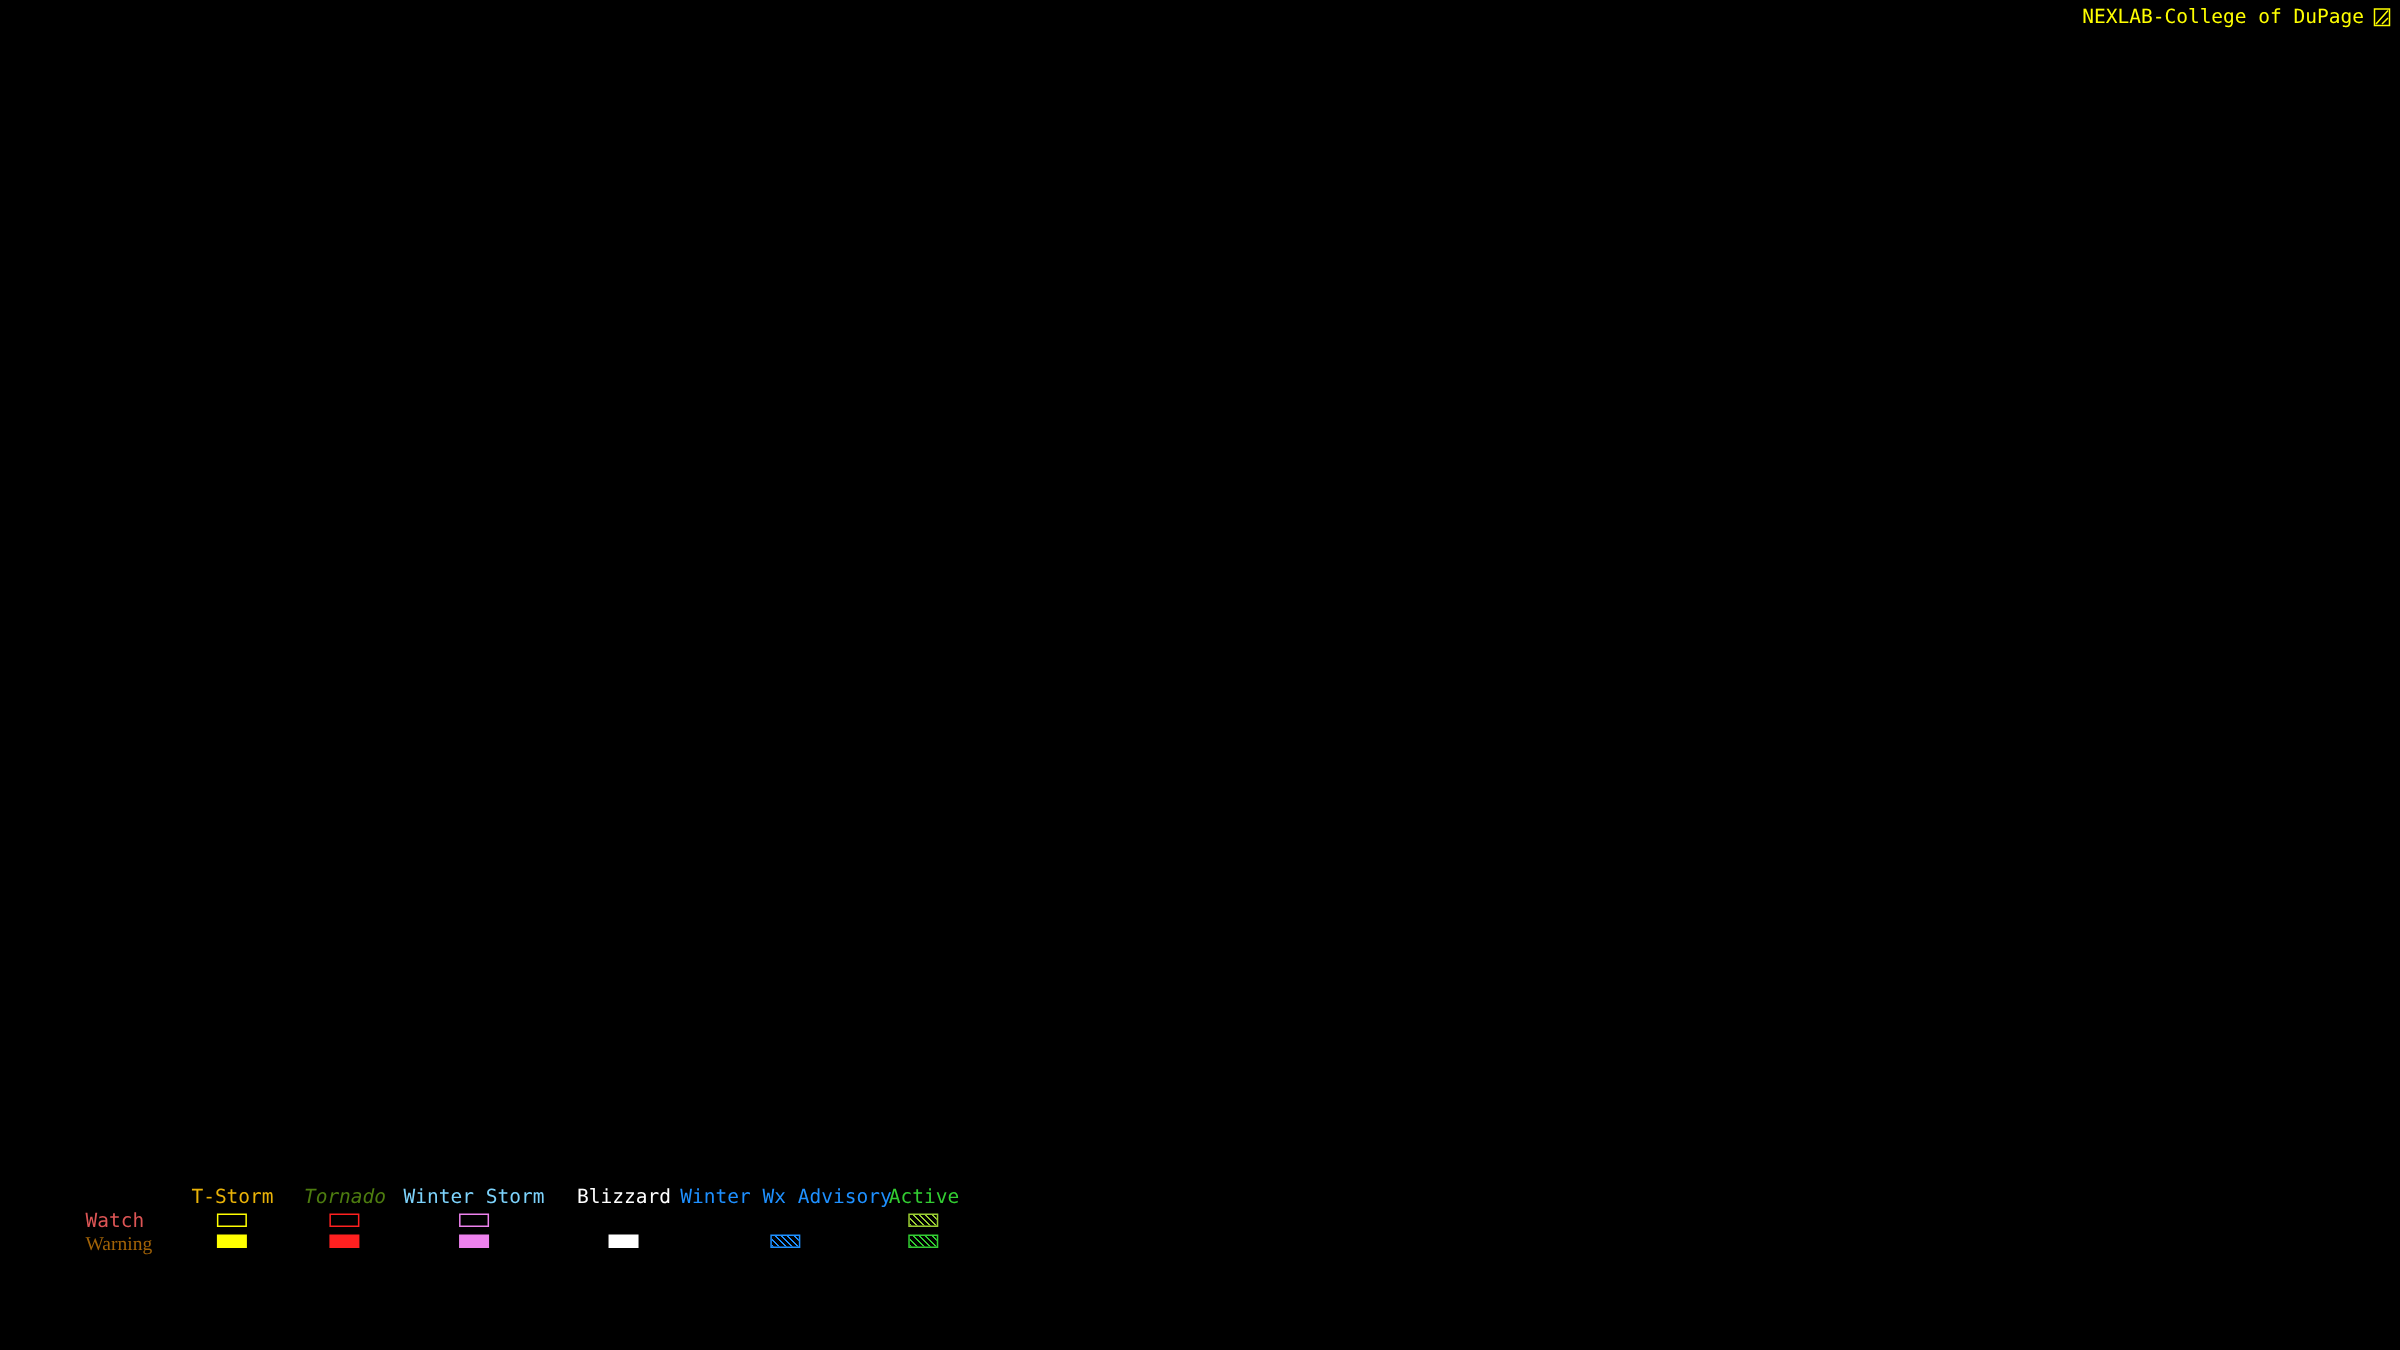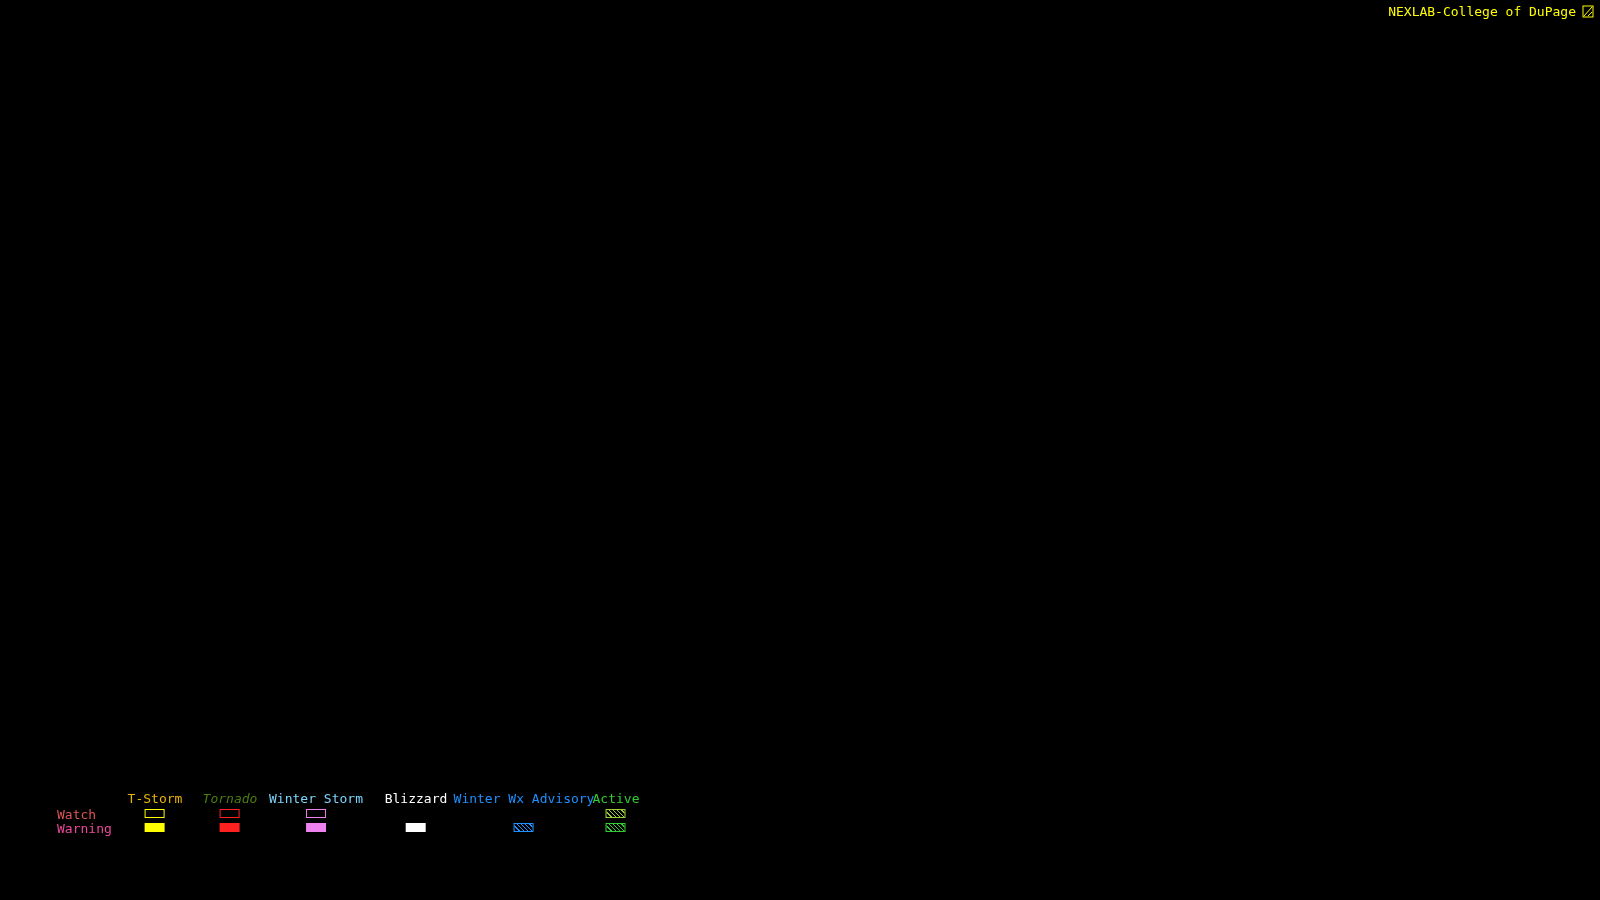--- a/index.html
+++ b/index.html
@@ -102,21 +102,21 @@
     <span style="color: rgb(255, 255, 0);">NEXLAB-College of DuPage</span>
     <span class="logo" style="color: rgb(255, 255, 0);">
       <svg width="12" height="13" viewBox="0 0 12 13">
         <rect x="1" y="1" width="10" height="11" fill="none" stroke="currentColor" stroke-width="1"></rect>
         <path d="M2 11 L10 2 M6 11 L10 7" stroke="currentColor" stroke-width="1" fill="none"></path>
       </svg>
     </span>
   </div>
 
   <div class="legend-rowlabel watch" style="color: rgb(221, 85, 85);">Watch</div>
-  <div class="legend-rowlabel warning" style="color: #ec4899;">Warning</div>
+  <div class="legend-rowlabel warning" style="color: #a16207; font-family: Liberation Serif, serif;">Warning</div>
 
   <div class="legend-col" style="left:155px">
     <div class="col-header" style="color: #eab308;">T-Storm</div>
     <div class="swatch first outline" style="color: rgb(255, 255, 0);"></div>
     <div class="swatch second fill" style="color: rgb(255, 255, 0);"></div>
   </div>
 
   <div class="legend-col" style="left:230px">
     <div class="col-header" style="color: #4d7c0f; font-style: italic;">Tornado</div>
     <div class="swatch first outline" style="color: rgb(255, 32, 32);"></div>

